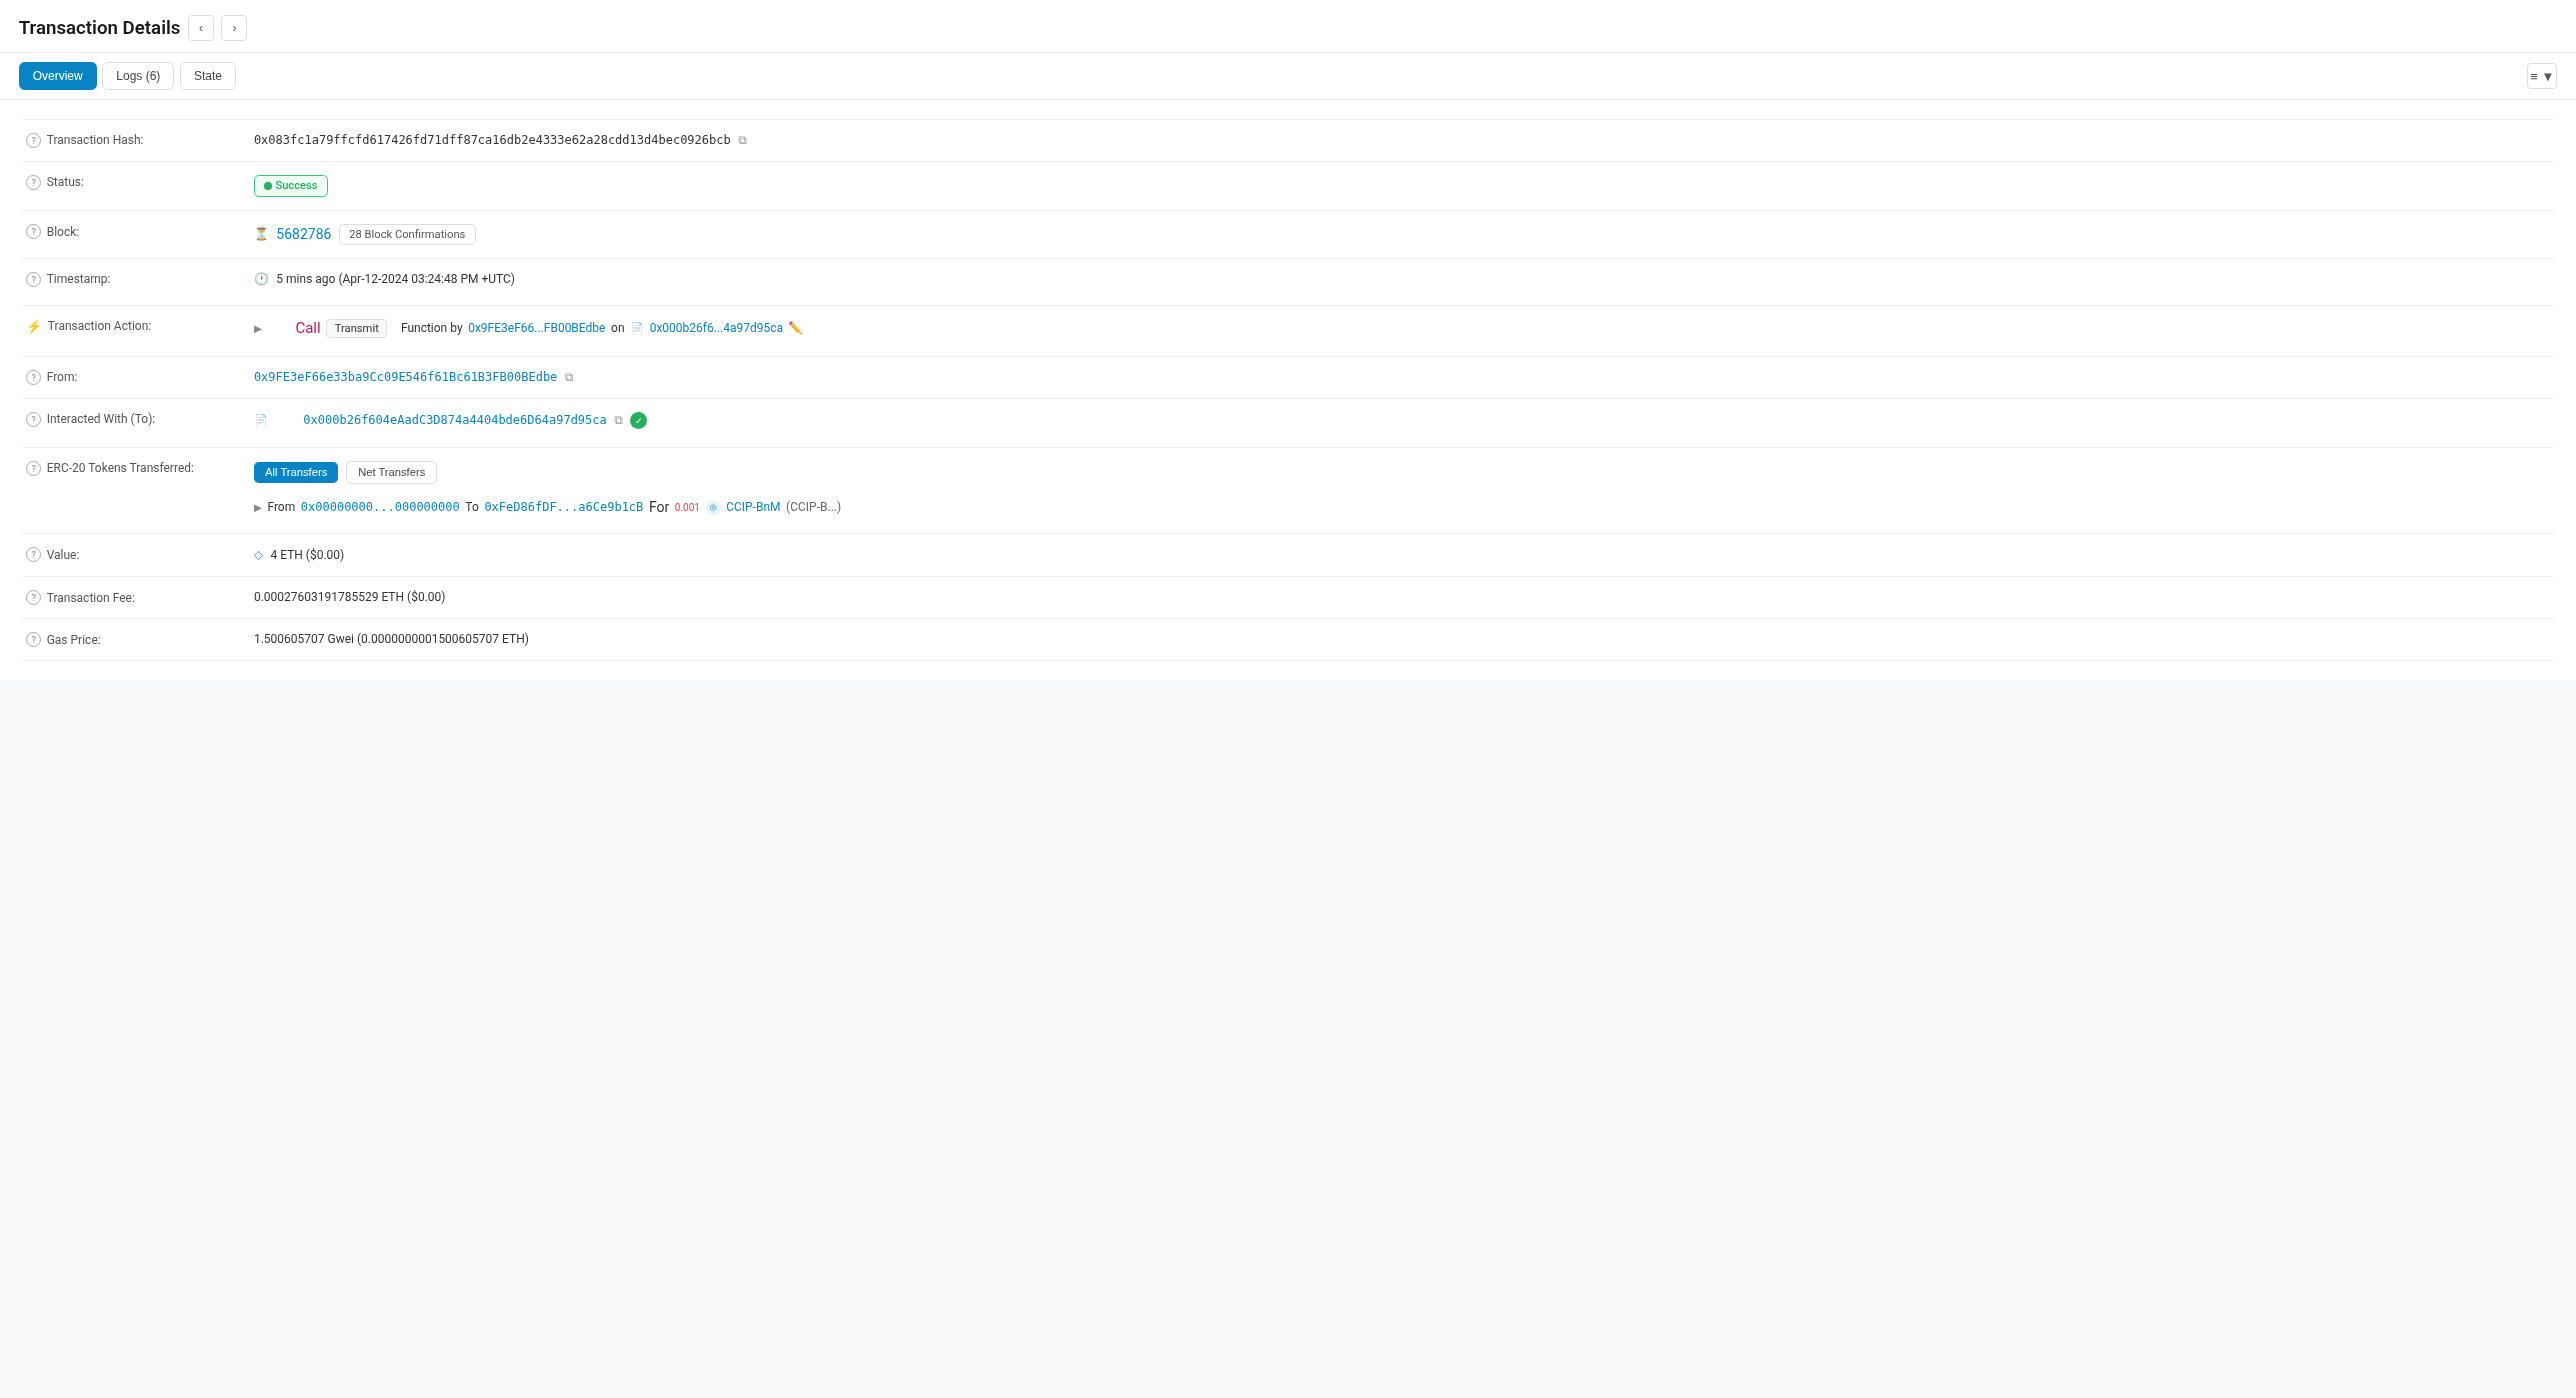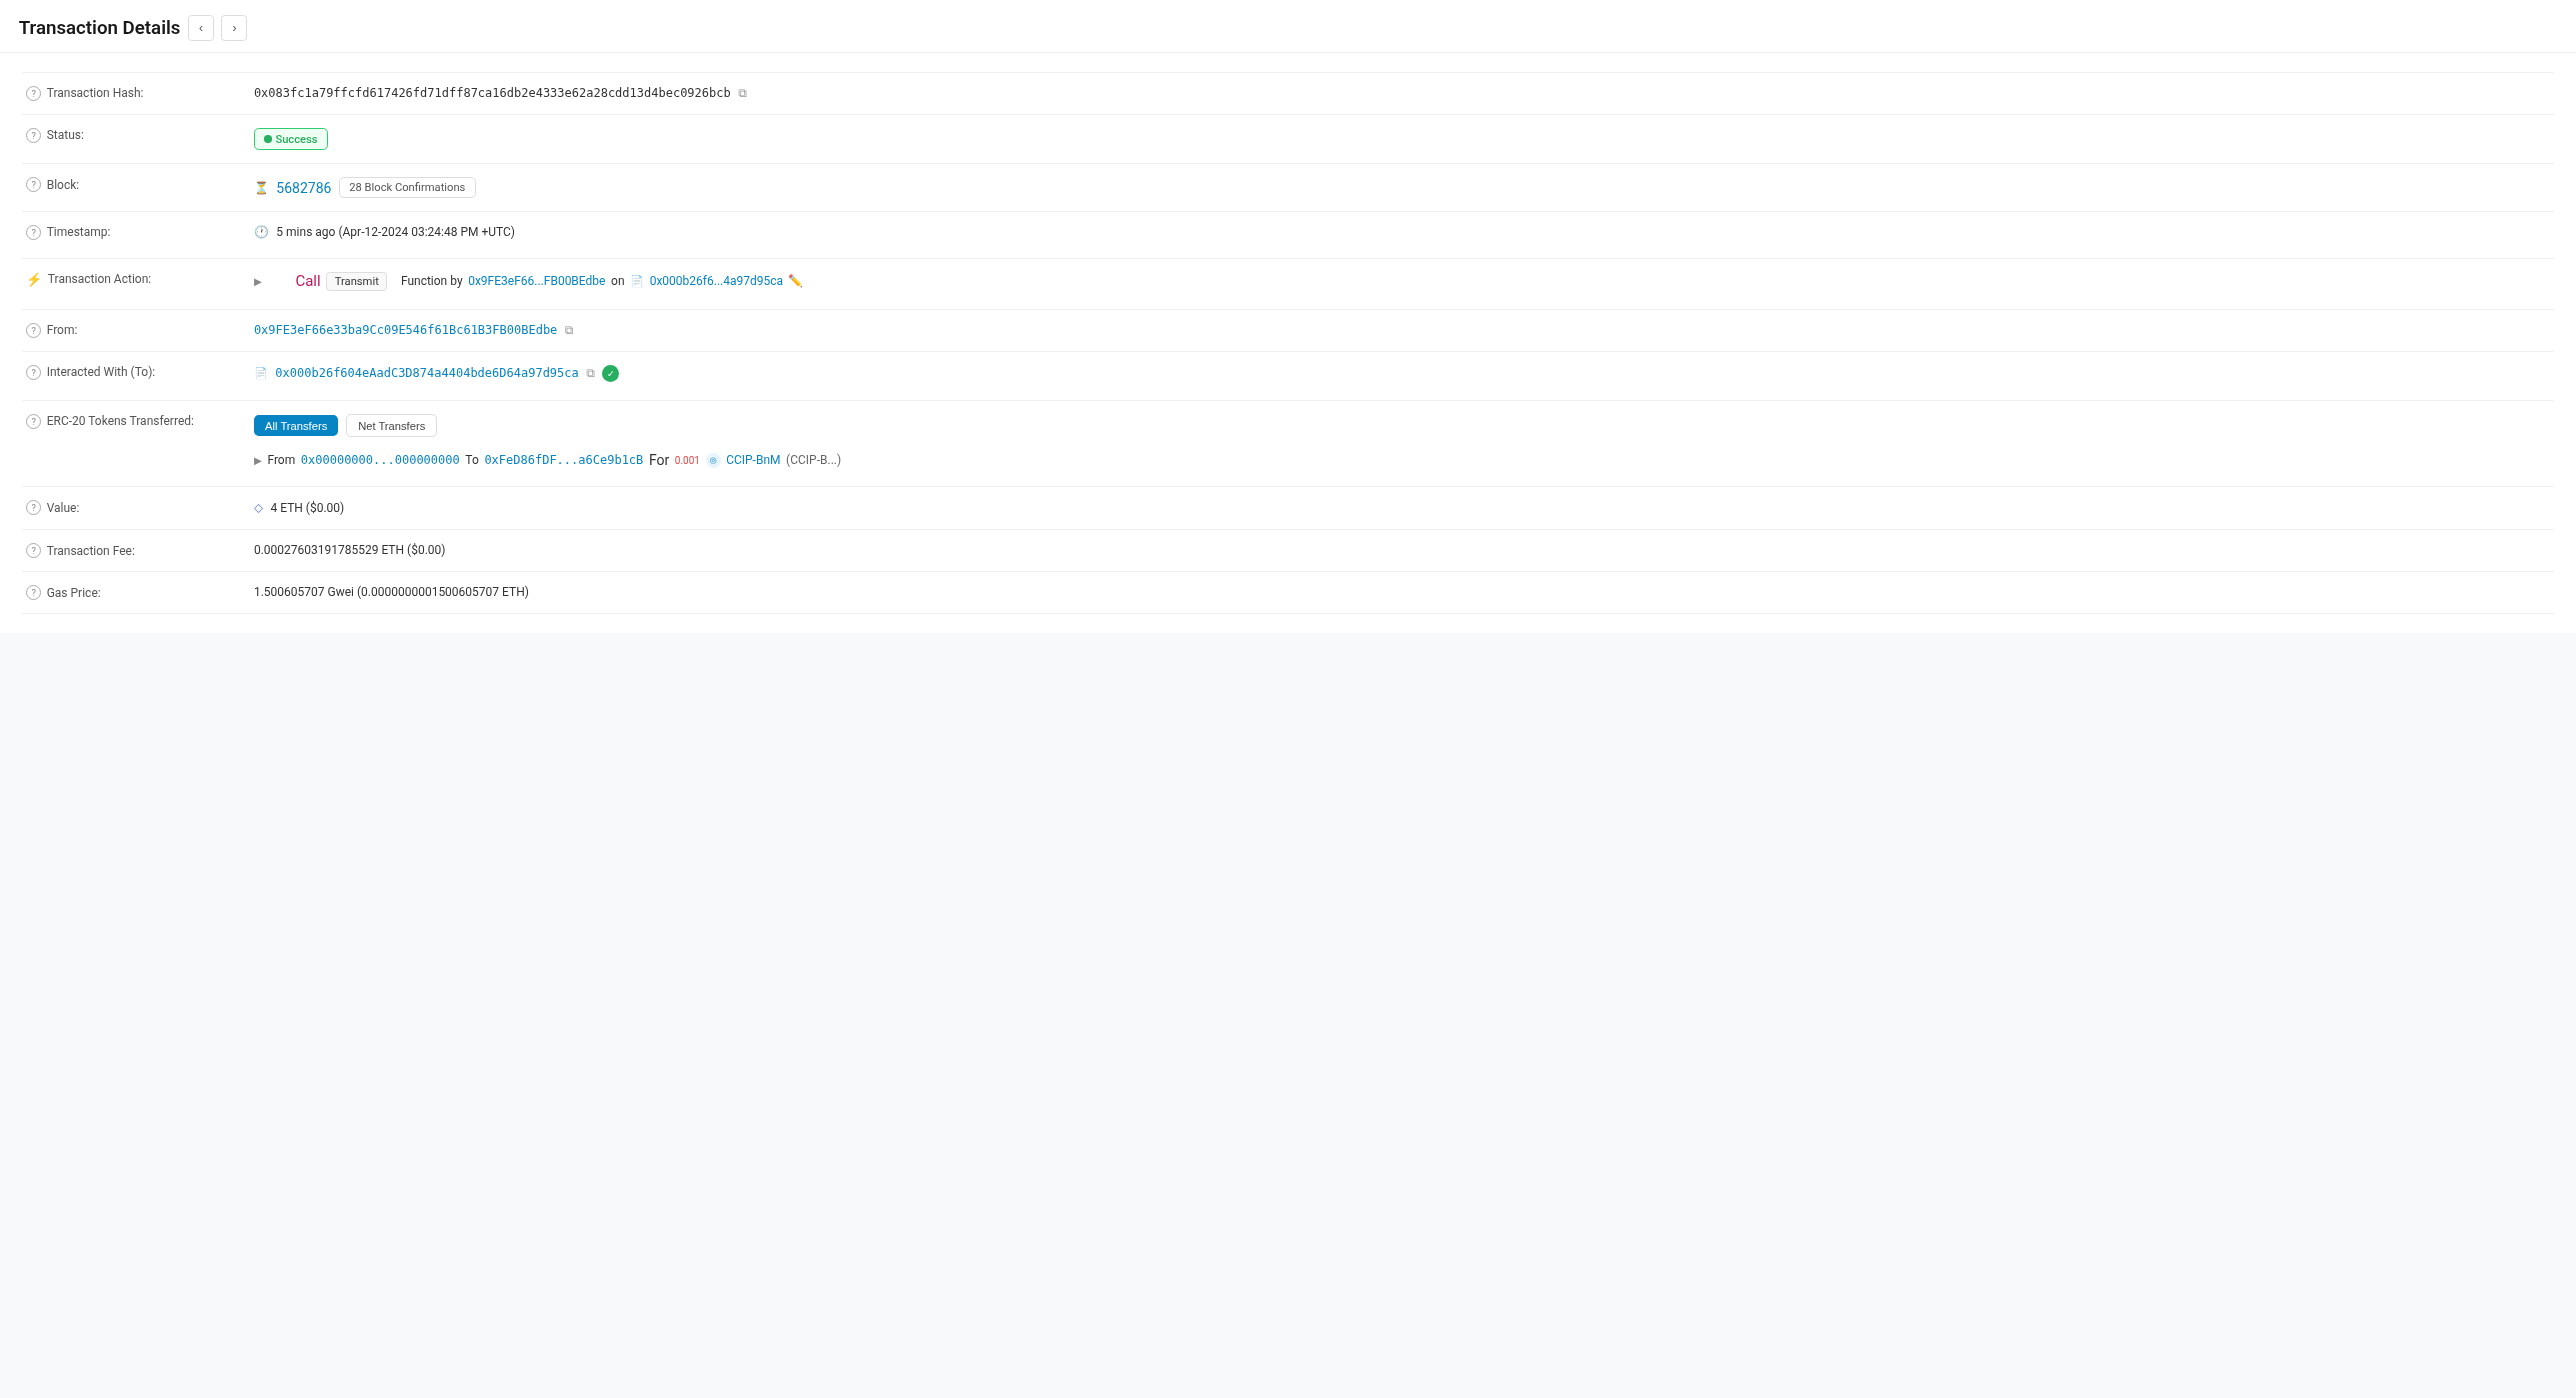--- a/index.html
+++ b/index.html
@@ -284,20 +284,28 @@
 <body>
 
 <div class="page-container">
 
   <div class="header">
     <span class="header-title">Transaction Details</span>
     <button class="nav-btn">‹</button>
     <button class="nav-btn">›</button>
   </div>
 
+  <div class="tabs-bar">
+    <div class="tabs-left">
+      <button class="tab-btn active">Overview</button>
+      <button class="tab-btn">Logs (6)</button>
+      <button class="tab-btn">State</button>
+    </div>
+    <button class="list-icon-btn">≡ ▼</button>
+  </div>
 
   <div class="content-area">
 
 
     <table class="detail-table">
 
       <tbody>
           <tr class="detail-row">
         <td class="detail-label-cell">
           <div class="detail-label">
@@ -409,21 +417,21 @@
       <tr class="detail-row">
         <td class="detail-label-cell">
           <div class="detail-label">
             <span class="help-icon">?</span>
             <span>Interacted With (To):</span>
           </div>
         </td>
         <td class="detail-value-cell">
           <div class="detail-value">
             <span class="contract-icon">📄</span>
-            <a class="link-text" href="#" style="font-family:monospace;">0x000b26f604eAadC3D874a4404bde6D64a97d95ca</a>
+            <a class="link-text" href="#" style="font-family:monospace;margin-left:28px;">0x000b26f604eAadC3D874a4404bde6D64a97d95ca</a>
             <span class="copy-icon">⧉</span>
             <span class="verified-icon">✓</span>
           </div>
         </td>
       </tr>
 
       <tr style="height:5.6px;">
             <td colspan="2"></td>
           </tr>
 

